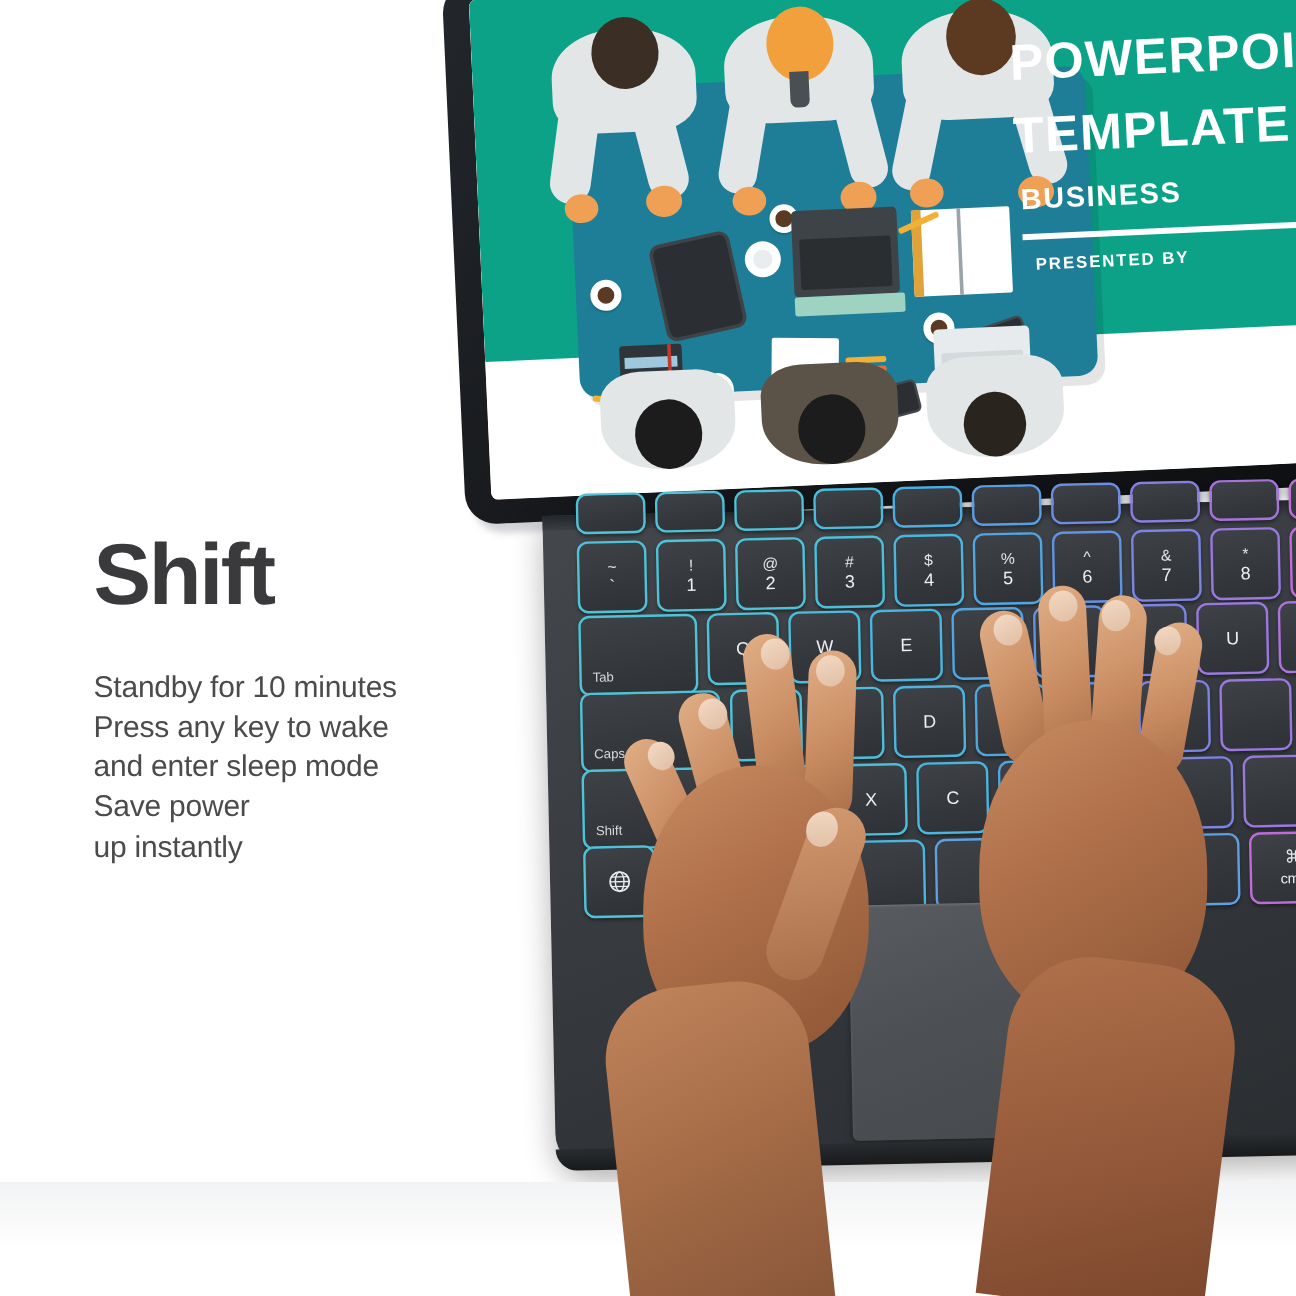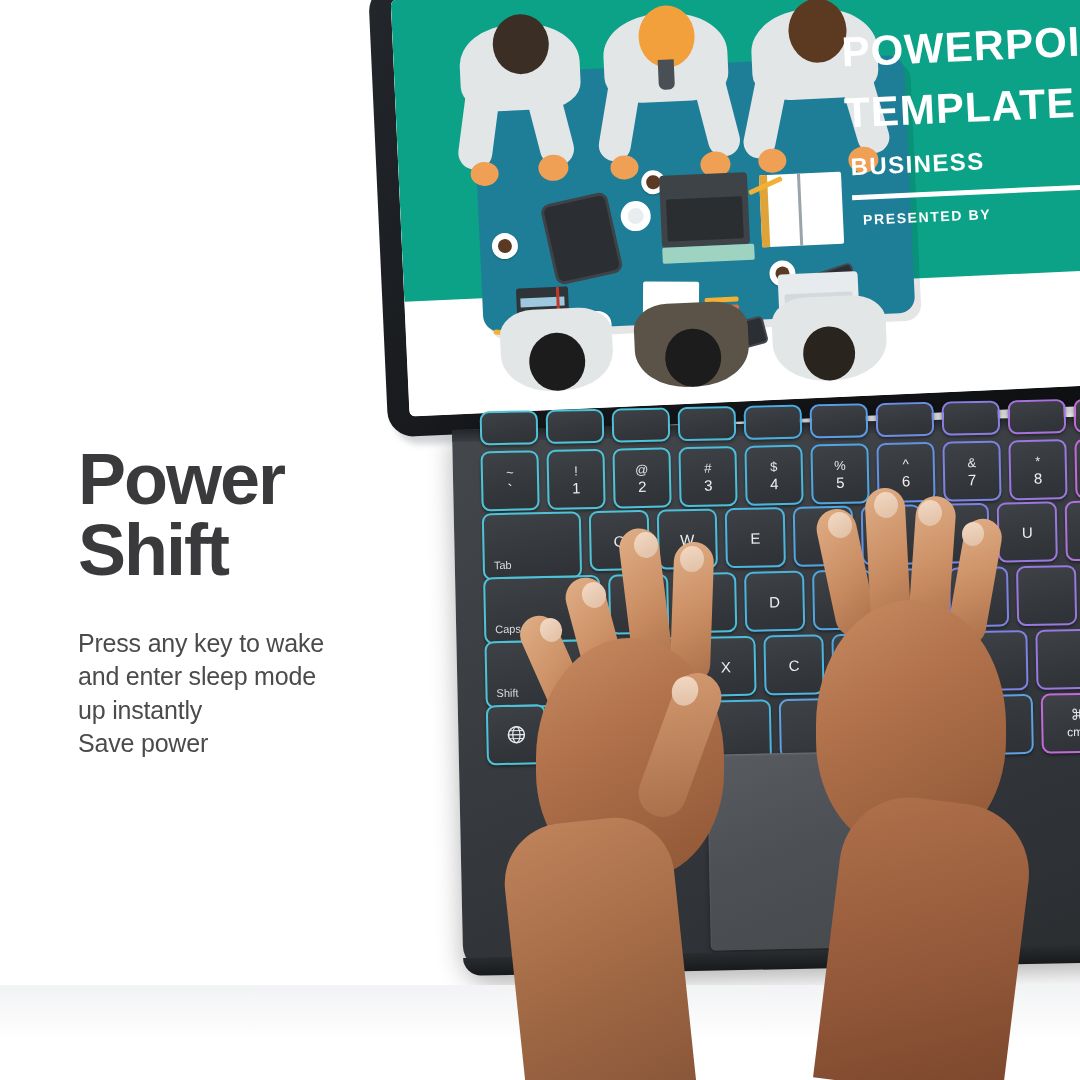--- a/index.html
+++ b/index.html
@@ -488,24 +488,24 @@
     <div class="finger fskin-light" style="left:166px;top:48px;width:38px;height:128px;transform:rotate(10deg);"></div>
     <div class="nail" style="left:172px;top:52px;width:22px;height:24px;transform:rotate(10deg);"></div>
 
     <div class="palm" style="left:26px;top:130px;width:190px;height:250px;"></div>
     <div style="position:absolute;left:40px;top:330px;width:190px;height:290px;border-radius:70px 70px 0 0;background:linear-gradient(160deg,#B0714B 0%,#94593A 55%,#7A462C 100%);transform:rotate(7deg);"></div>
   </div>
 
   <div class="white-floor"></div>
 
   <div class="text-panel">
-    <div class="headline-line">Power</div>
     <div class="headline-line">Shift</div>
 
     <div class="body-copy">
+      <span class="body-line">Standby for 10 minutes</span>
       <span class="body-line">Press any key to wake</span>
       <span class="body-line">and enter sleep mode</span>
+      <span class="body-line">Save power</span>
       <span class="body-line">up instantly</span>
-      <span class="body-line">Save power</span>
     </div>
   </div>
 
 </div>
 
 </body></html>

